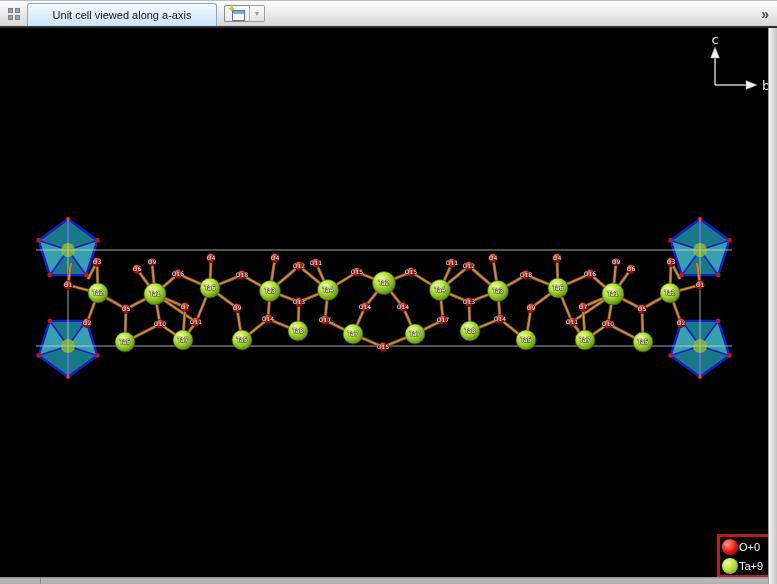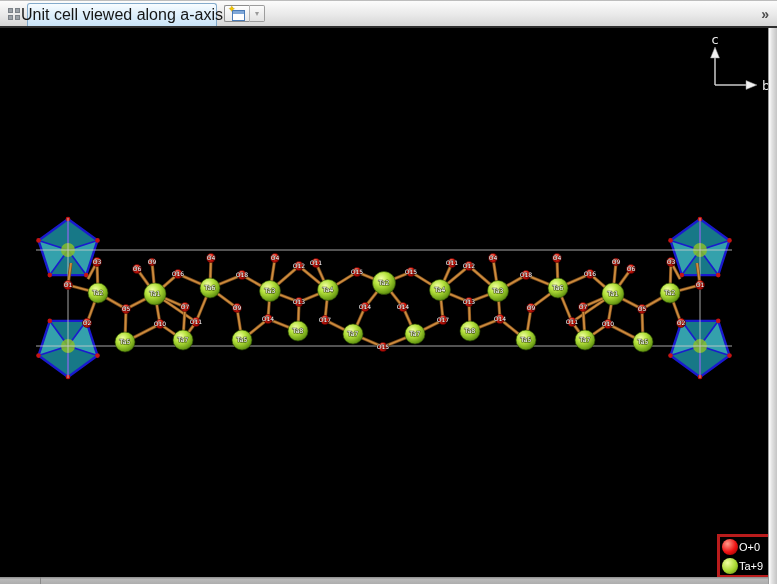--- a/index.html
+++ b/index.html
@@ -10,21 +10,21 @@
   .tabbar{position:absolute;top:0;left:0;right:0;height:28px;box-sizing:border-box;
     background:linear-gradient(#fcfcfc,#e9e9e9 55%,#d6d6d6);
     border-top:1px solid #bdbdbd;border-bottom:2px solid #2e2e2e;
     display:flex;align-items:stretch;}
   .grid-icon{width:27px;display:flex;align-items:center;justify-content:center;cursor:pointer;}
   .grid-icon .g{display:grid;grid-template-columns:5px 5px;grid-gap:2px;}
   .grid-icon .g i{width:5px;height:5px;background:#9aa0a6;border:1px solid #7b8187;box-sizing:border-box;}
   .tab{margin-top:2px;width:190px;box-sizing:border-box;display:flex;align-items:center;justify-content:center;
     background:linear-gradient(#f8fcff,#e2f1fc 40%,#c9e3f7);
     border:1px solid #84abcc;border-bottom:none;border-radius:3px 3px 0 0;cursor:pointer;}
-  .tab-label{font-size:16px;color:#151515;white-space:nowrap;}
+  .tab-label{font-size:11px;color:#151515;white-space:nowrap;}
   .btn-group{display:flex;margin:4px 0 4px 7px;}
   .nv-btn{position:relative;width:26px;border:1px solid #8d8d8d;border-right:1px solid #b5b5b5;
     background:linear-gradient(#ffffff,#e7e7e7);border-radius:2px 0 0 2px;cursor:pointer;padding:0;}
   .nv-icon{position:absolute;left:7px;top:4px;width:13px;height:11px;background:#fff;
     border:1px solid #4a7ab5;box-sizing:border-box;}
   .nv-icon::before{content:"";position:absolute;left:0;top:0;right:0;height:3px;background:#7fa7d8;}
   .nv-icon::after{content:"✦";position:absolute;left:-5px;top:-7px;font-size:9px;color:#f2c400;text-shadow:0 0 1px #8a6d00;}
   .nv-dd{width:15px;border:1px solid #9d9d9d;border-left:none;background:linear-gradient(#fbfbfb,#e2e2e2);
     border-radius:0 2px 2px 0;cursor:pointer;padding:0;color:#9a9a9a;font-size:8px;line-height:1;}
   .overflow-btn{margin-left:auto;margin-right:8px;align-self:center;color:#4c4c4c;

